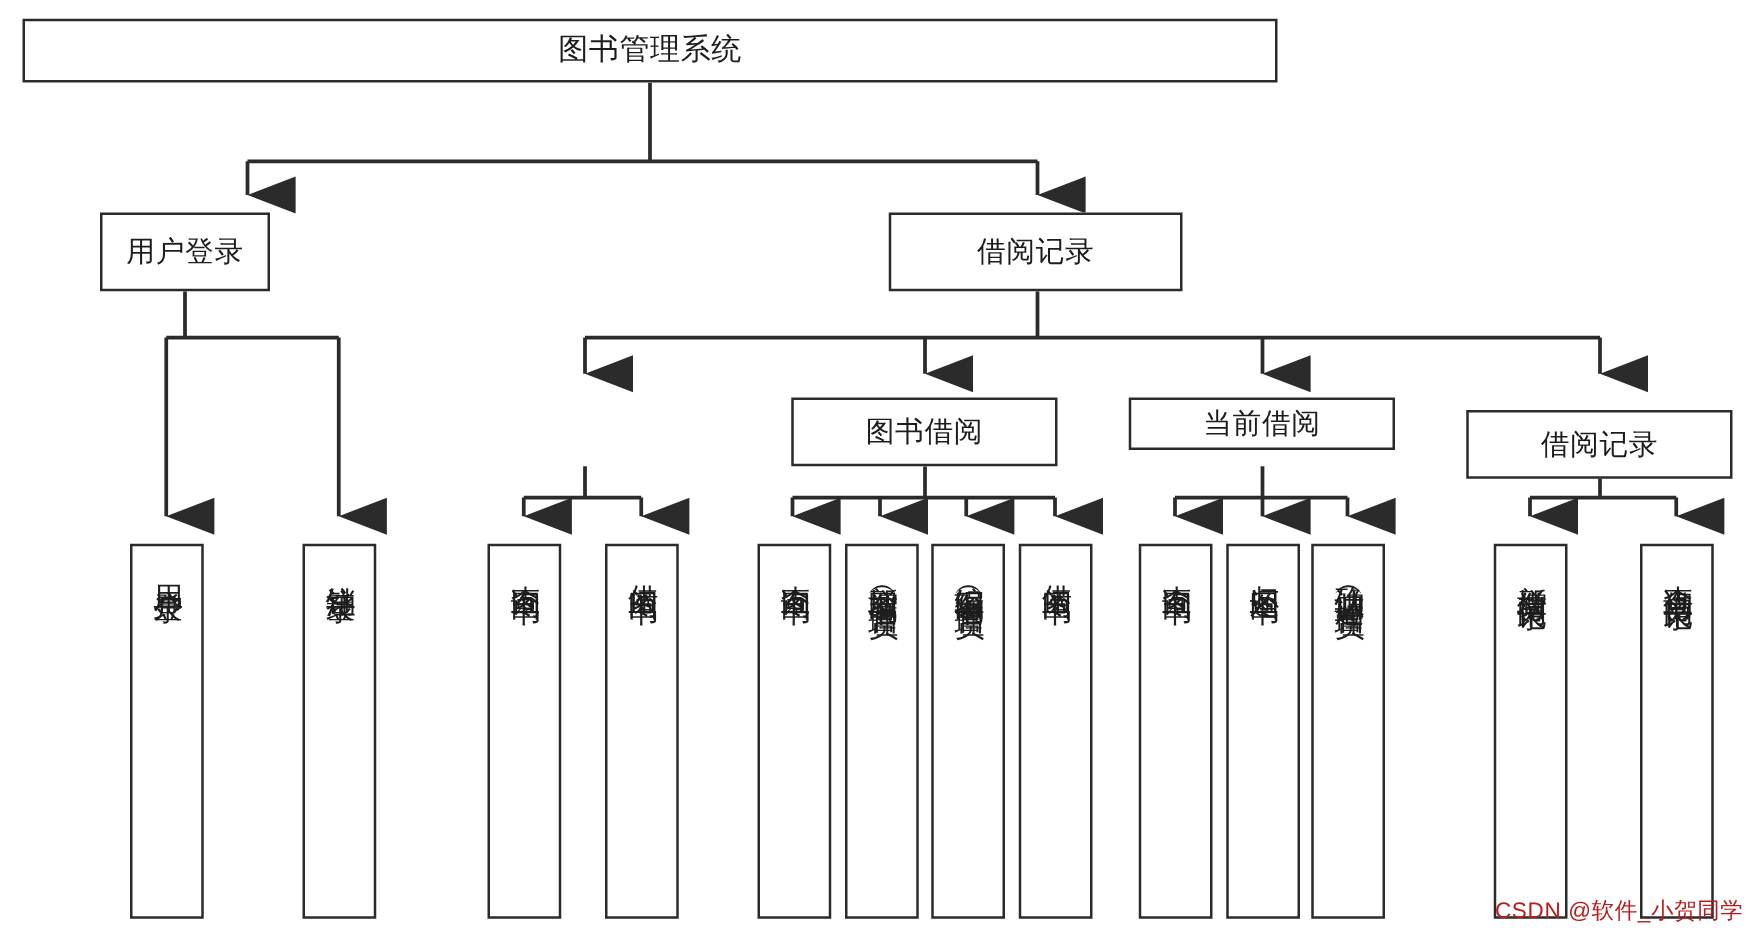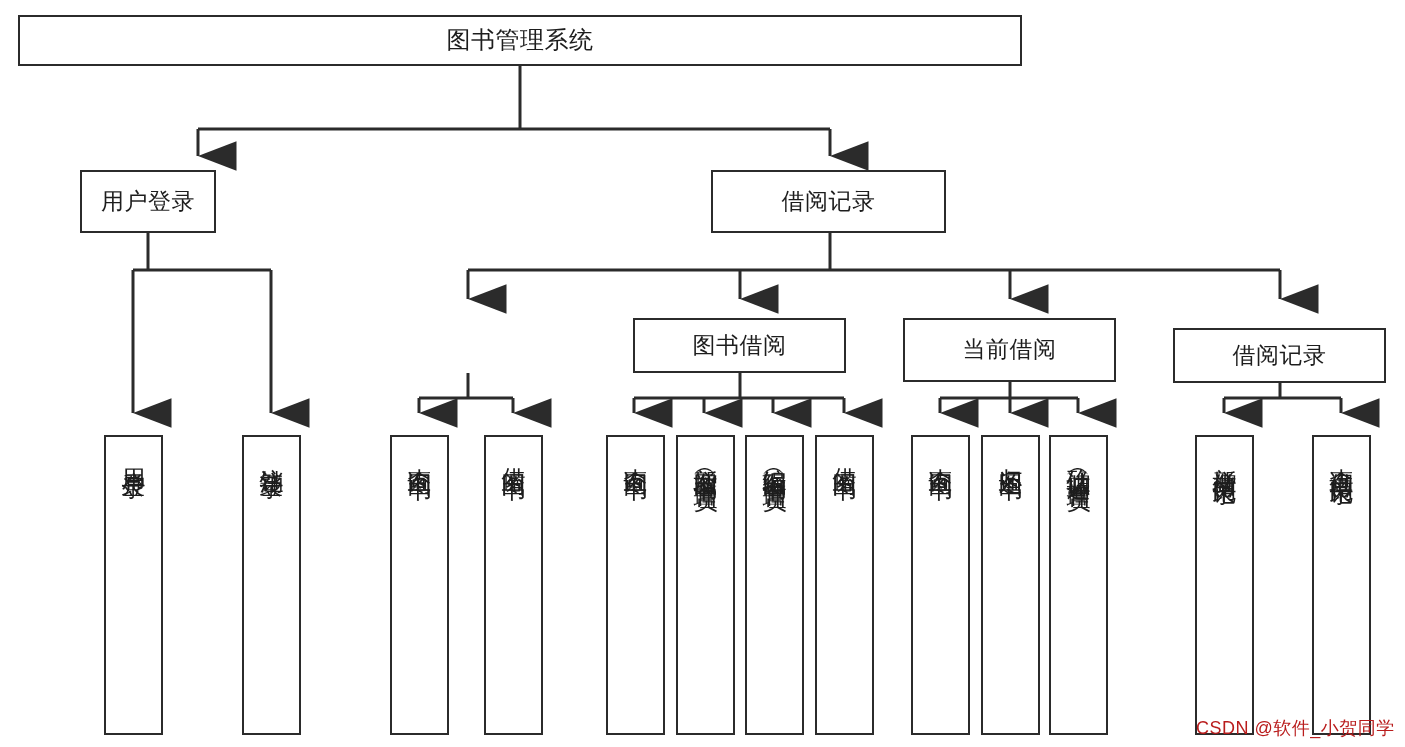--- a/index.html
+++ b/index.html
@@ -134,21 +134,21 @@
 
   <div class="node horizontal" style="left:711px; top:170px; width:235px; height:63px;">
     <span class="label">借阅记录</span>
   </div>
 
 
   <div class="node horizontal" style="left:633px; top:318px; width:213px; height:55px;">
     <span class="label">图书借阅</span>
   </div>
 
-  <div class="node horizontal" style="left:903px; top:318px; width:213px; height:64px;">
+  <div class="node horizontal" style="left:903px; top:318px; width:213px; height:42px;">
     <span class="label">当前借阅</span>
   </div>
 
   <div class="node horizontal" style="left:1173px; top:328px; width:213px; height:55px;">
     <span class="label">借阅记录</span>
   </div>
 
   <div class="node vertical" style="left:104px; top:435px; width:59px; height:300px;">
     <span class="label">用户登录</span>
   </div>

